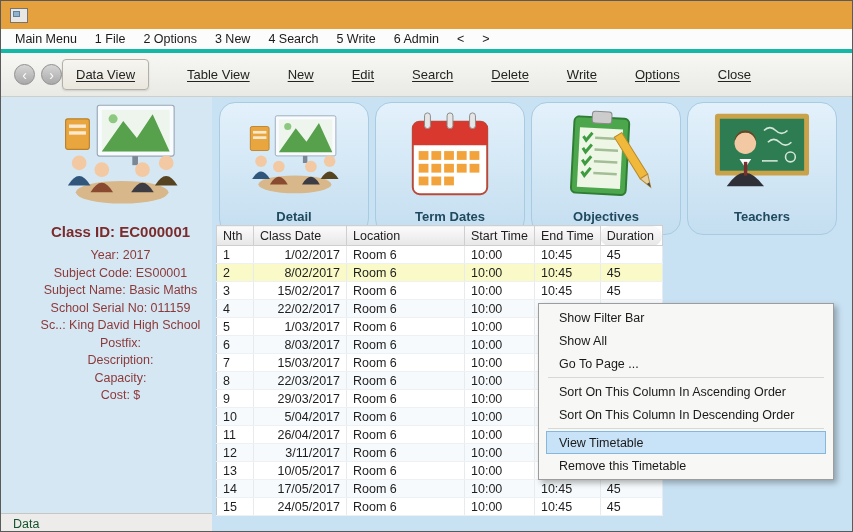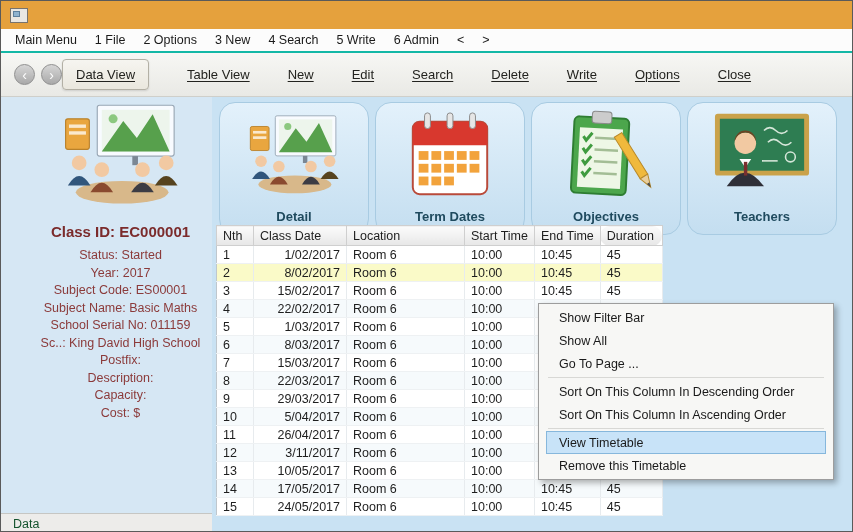--- a/index.html
+++ b/index.html
@@ -13,21 +13,21 @@
   .titlebar { position:absolute; top:0; left:0; width:100%; height:28px;
               background:var(--titlebar,#e5a13d); display:flex; align-items:center;
               padding-left:9px; }
   .app-icon { width:18px; height:15px; background:#e9e7e3; border:1px solid #77736e;
               position:relative; }
   .app-icon span { position:absolute; left:2px; top:2px; width:7px; height:6px;
                    background:#8fb3cf; border:1px solid #5d7f9c; }
 
   
   .menubar { position:absolute; top:28px; left:0; width:100%; height:24px;
-             background:#fcfcfc; border-bottom:2px solid #14b8a6; display:flex;
+             background:#fcfcfc; border-bottom:4px solid #14b8a6; display:flex;
              align-items:stretch; padding-left:5px; font-size:12.5px; color:#1a1a1a; }
   .menu-item { display:flex; align-items:center; padding:0 9px; cursor:default; }
 
   
   .toolbar { position:absolute; top:52px; left:0; width:100%; height:44px;
              background:linear-gradient(#f7f7f4,#e9e9e5); border-bottom:1px solid #cfcfca;
              display:flex; align-items:center; }
   .navbtn { width:21px; height:21px; border-radius:50%; border:1px solid #8f8f8f;
             background:linear-gradient(#d6d6d6,#a9a9a9); color:#fdfdfd; font-size:14px;
             line-height:1; display:flex; align-items:center; justify-content:center;
@@ -142,21 +142,20 @@
           <path d="M8 73 q10 -17 20 0 z" fill="#31567c"></path>
           <circle cx="38" cy="59" r="6.5" fill="#f2c9a2"></circle>
           <path d="M28 79 q10 -17 20 0 z" fill="#8a4a2f"></path>
           <circle cx="74" cy="59" r="6.5" fill="#f2c9a2"></circle>
           <path d="M64 79 q10 -17 20 0 z" fill="#3c3c44"></path>
           <circle cx="95" cy="53" r="6.5" fill="#f2c9a2"></circle>
           <path d="M85 73 q10 -17 20 0 z" fill="#56431f"></path>
         </svg></div>
     <div class="class-id">Class ID: EC000001</div>
     <div class="side-lines" id="sidebar-lines">
-        <div class="side-line">Status: Started</div>
         <div class="side-line">Year: 2017</div>
         <div class="side-line">Subject Code: ES00001</div>
         <div class="side-line">Subject Name: Basic Maths</div>
         <div class="side-line">School Serial No: 011159</div>
         <div class="side-line">Sc..: King David High School</div>
         <div class="side-line">Postfix:</div>
         <div class="side-line">Description:</div>
         <div class="side-line">Capacity:</div>
         <div class="side-line">Cost: $</div>
       </div>
@@ -394,21 +393,21 @@
             <td class="col-5">45</td>
           </tr>
         </tbody>
     </table>
 
     <div class="context-menu" id="context-menu">
         <div class="cm-item">Show Filter Bar</div>
         <div class="cm-item">Show All</div>
         <div class="cm-item">Go To Page ...</div>
         <div class="cm-sep"></div>
+        <div class="cm-item">Sort On This Column In Ascending Order</div>
         <div class="cm-item">Sort On This Column In Descending Order</div>
-        <div class="cm-item">Sort On This Column In Ascending Order</div>
         <div class="cm-sep"></div>
         <div class="cm-item hl">View Timetable</div>
         <div class="cm-item">Remove this Timetable</div>
       </div>
   </div>
 
 </div>
 
 </body></html>

